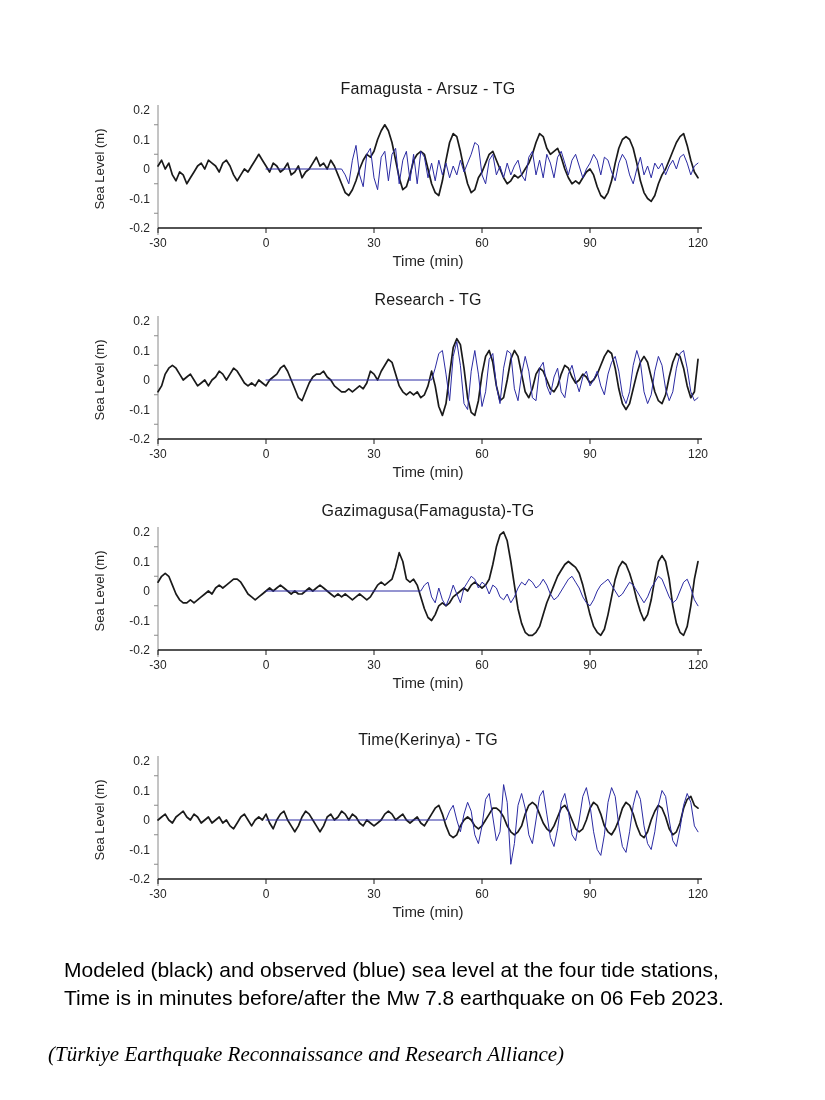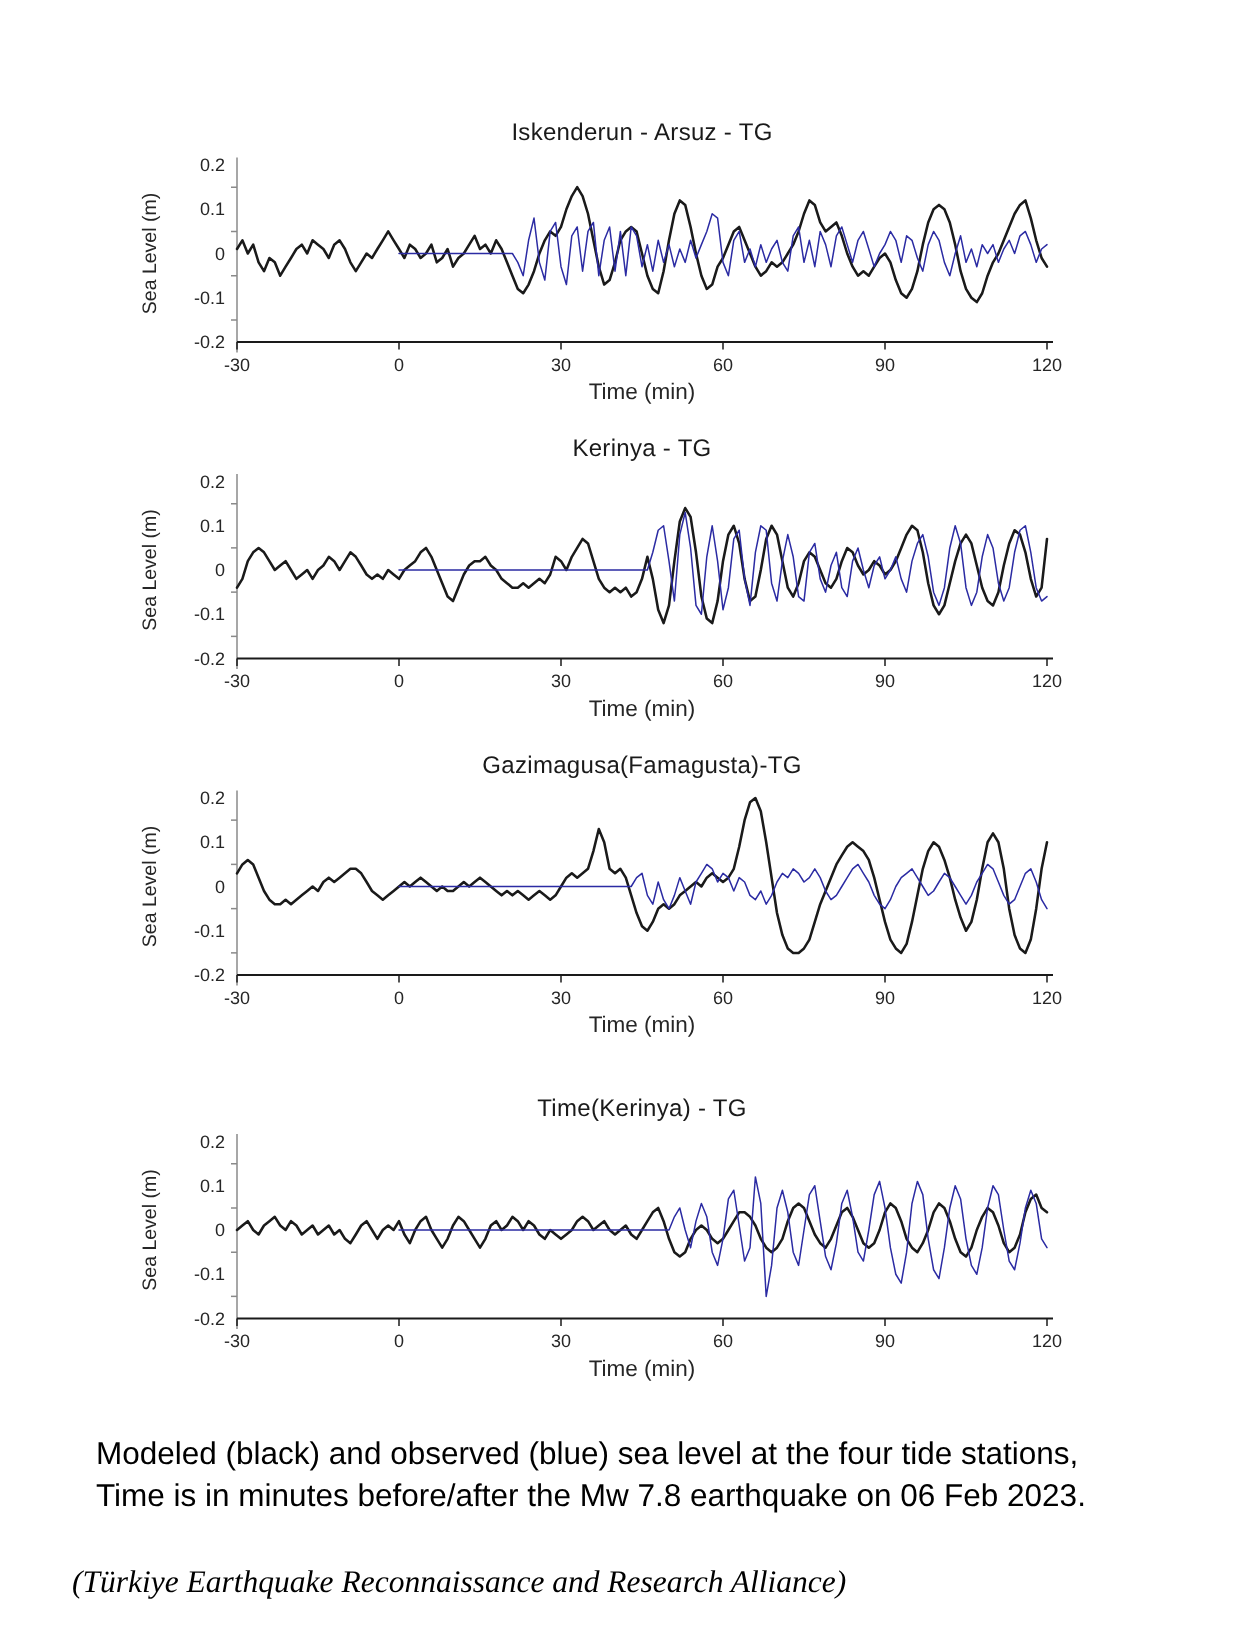--- a/index.html
+++ b/index.html
@@ -46,21 +46,21 @@
         <text x="394" y="173" text-anchor="middle" font-size="12">60</text>
         <line x1="502" y1="154" x2="502" y2="159" stroke="#1a1a1a" stroke-width="1"></line>
         <text x="502" y="173" text-anchor="middle" font-size="12">90</text>
         <line x1="610" y1="154" x2="610" y2="159" stroke="#1a1a1a" stroke-width="1"></line>
         <text x="610" y="173" text-anchor="middle" font-size="12">120</text>
         <text x="340" y="192" text-anchor="middle" font-size="15" fill="#1a1a1a">Time (min)</text>
         <text x="16" y="95" text-anchor="middle" font-size="13" fill="#1a1a1a" transform="rotate(-90 16 95)">Sea Level (m)</text>
         <polyline points="70.0,92.0 73.6,86.2 77.2,95.0 80.8,89.1 84.4,100.9 88.0,106.8 91.6,98.0 95.2,100.9 98.8,109.8 102.4,103.8 106.0,98.0 109.6,92.0 113.2,89.1 116.8,95.0 120.4,86.2 124.0,89.1 127.6,92.0 131.2,98.0 134.8,89.1 138.4,86.2 142.0,92.0 145.6,100.9 149.2,106.8 152.8,100.9 156.4,95.0 160.0,98.0 163.6,92.0 167.2,86.2 170.8,80.3 174.4,86.2 178.0,92.0 181.6,98.0 185.2,89.1 188.8,92.0 192.4,98.0 196.0,95.0 199.6,89.1 203.2,100.9 206.8,98.0 210.4,92.0 214.0,103.8 217.6,98.0 221.2,95.0 224.8,89.1 228.4,83.2 232.0,92.0 235.6,89.1 239.2,95.0 242.8,86.2 246.4,92.0 250.0,100.9 253.6,109.8 257.2,118.6 260.8,121.5 264.4,115.7 268.0,106.8 271.6,95.0 275.2,86.2 278.8,80.3 282.4,83.2 286.0,77.3 289.6,65.5 293.2,56.7 296.8,50.8 300.4,56.7 304.0,68.5 307.6,86.2 311.2,103.8 314.8,115.7 318.4,112.7 322.0,100.9 325.6,86.2 329.2,80.3 332.8,77.3 336.4,80.3 340.0,95.0 343.6,109.8 347.2,118.6 350.8,121.5 354.4,106.8 358.0,86.2 361.6,68.5 365.2,59.6 368.8,62.6 372.4,77.3 376.0,95.0 379.6,109.8 383.2,118.6 386.8,115.7 390.4,103.8 394.0,98.0 397.6,89.1 401.2,80.3 404.8,77.3 408.4,86.2 412.0,95.0 415.6,103.8 419.2,109.8 422.8,106.8 426.4,100.9 430.0,103.8 433.6,100.9 437.2,95.0 440.8,89.1 444.4,80.3 448.0,68.5 451.6,59.6 455.2,62.6 458.8,74.3 462.4,80.3 466.0,77.3 469.6,74.3 473.2,83.2 476.8,95.0 480.4,103.8 484.0,109.8 487.6,106.8 491.2,109.8 494.8,103.8 498.4,98.0 502.0,95.0 505.6,100.9 509.2,112.7 512.8,121.5 516.4,124.5 520.0,118.6 523.6,106.8 527.2,89.1 530.8,74.3 534.4,65.5 538.0,62.6 541.6,65.5 545.2,74.3 548.8,89.1 552.4,106.8 556.0,118.6 559.6,124.5 563.2,127.4 566.8,121.5 570.4,109.8 574.0,100.9 577.6,95.0 581.2,86.2 584.8,77.3 588.4,68.5 592.0,62.6 595.6,59.6 599.2,71.4 602.8,86.2 606.4,98.0 610.0,103.8" fill="none" stroke="#1a1a1a" stroke-width="1.7" stroke-linejoin="round" stroke-linecap="round"></polyline>
         <polyline points="178.0,95.0 253.6,95.0 257.2,100.9 260.8,109.8 264.4,86.2 268.0,71.4 271.6,100.9 275.2,112.7 278.8,80.3 282.4,74.3 286.0,103.8 289.6,115.7 293.2,83.2 296.8,77.3 300.4,106.8 304.0,80.3 307.6,74.3 311.2,109.8 314.8,86.2 318.4,77.3 322.0,106.8 325.6,80.3 329.2,109.8 332.8,77.3 336.4,83.2 340.0,103.8 343.6,89.1 347.2,106.8 350.8,86.2 354.4,100.9 358.0,89.1 361.6,103.8 365.2,92.0 368.8,100.9 372.4,86.2 376.0,98.0 379.6,89.1 383.2,80.3 386.8,68.5 390.4,71.4 394.0,100.9 397.6,109.8 401.2,86.2 404.8,80.3 408.4,100.9 412.0,92.0 415.6,103.8 419.2,89.1 422.8,100.9 426.4,92.0 430.0,86.2 433.6,100.9 437.2,106.8 440.8,83.2 444.4,77.3 448.0,100.9 451.6,86.2 455.2,103.8 458.8,80.3 462.4,89.1 466.0,103.8 469.6,83.2 473.2,77.3 476.8,89.1 480.4,100.9 484.0,86.2 487.6,80.3 491.2,92.0 494.8,103.8 498.4,95.0 502.0,89.1 505.6,80.3 509.2,86.2 512.8,100.9 516.4,83.2 520.0,86.2 523.6,98.0 527.2,106.8 530.8,89.1 534.4,80.3 538.0,86.2 541.6,100.9 545.2,109.8 548.8,95.0 552.4,83.2 556.0,100.9 559.6,92.0 563.2,103.8 566.8,89.1 570.4,95.0 574.0,89.1 577.6,100.9 581.2,92.0 584.8,86.2 588.4,95.0 592.0,83.2 595.6,80.3 599.2,89.1 602.8,100.9 606.4,92.0 610.0,89.1" fill="none" stroke="#2b2ba3" stroke-width="1" stroke-linejoin="round" stroke-linecap="round"></polyline>
       </svg>
-    <div class="chart-title">Iskenderun - Arsuz - TG</div>
+    <div class="chart-title">Famagusta - Arsuz - TG</div>
   </div>
 
   <div class="chart-block mt-mid">
     <svg class="chart-svg" width="740" height="205">
         <line x1="70" y1="31" x2="70" y2="161" stroke="#8a8a8a" stroke-width="1"></line>
         <line x1="66" y1="50.75000000000001" x2="70" y2="50.75000000000001" stroke="#8a8a8a" stroke-width="1"></line>
         <line x1="66" y1="80.25" x2="70" y2="80.25" stroke="#8a8a8a" stroke-width="1"></line>
         <line x1="66" y1="109.75" x2="70" y2="109.75" stroke="#8a8a8a" stroke-width="1"></line>
         <line x1="66" y1="139.25" x2="70" y2="139.25" stroke="#8a8a8a" stroke-width="1"></line>
         <text x="62" y="40" text-anchor="end" font-size="12">0.2</text>
@@ -79,21 +79,21 @@
         <text x="394" y="173" text-anchor="middle" font-size="12">60</text>
         <line x1="502" y1="154" x2="502" y2="159" stroke="#1a1a1a" stroke-width="1"></line>
         <text x="502" y="173" text-anchor="middle" font-size="12">90</text>
         <line x1="610" y1="154" x2="610" y2="159" stroke="#1a1a1a" stroke-width="1"></line>
         <text x="610" y="173" text-anchor="middle" font-size="12">120</text>
         <text x="340" y="192" text-anchor="middle" font-size="15" fill="#1a1a1a">Time (min)</text>
         <text x="16" y="95" text-anchor="middle" font-size="13" fill="#1a1a1a" transform="rotate(-90 16 95)">Sea Level (m)</text>
         <polyline points="70.0,106.8 73.6,100.9 77.2,89.1 80.8,83.2 84.4,80.3 88.0,83.2 91.6,89.1 95.2,95.0 98.8,92.0 102.4,89.1 106.0,95.0 109.6,100.9 113.2,98.0 116.8,95.0 120.4,100.9 124.0,95.0 127.6,92.0 131.2,86.2 134.8,89.1 138.4,95.0 142.0,89.1 145.6,83.2 149.2,86.2 152.8,92.0 156.4,98.0 160.0,100.9 163.6,98.0 167.2,100.9 170.8,95.0 174.4,98.0 178.0,100.9 181.6,95.0 185.2,92.0 188.8,89.1 192.4,83.2 196.0,80.3 199.6,86.2 203.2,95.0 206.8,103.8 210.4,112.7 214.0,115.7 217.6,106.8 221.2,98.0 224.8,92.0 228.4,89.1 232.0,89.1 235.6,86.2 239.2,92.0 242.8,95.0 246.4,100.9 250.0,103.8 253.6,106.8 257.2,106.8 260.8,103.8 264.4,106.8 268.0,103.8 271.6,100.9 275.2,103.8 278.8,98.0 282.4,86.2 286.0,89.1 289.6,95.0 293.2,86.2 296.8,80.3 300.4,74.3 304.0,77.3 307.6,89.1 311.2,100.9 314.8,106.8 318.4,109.8 322.0,106.8 325.6,109.8 329.2,106.8 332.8,112.7 336.4,109.8 340.0,100.9 343.6,86.2 347.2,100.9 350.8,121.5 354.4,130.4 358.0,118.6 361.6,89.1 365.2,62.6 368.8,53.7 372.4,59.6 376.0,83.2 379.6,112.7 383.2,127.4 386.8,130.4 390.4,115.7 394.0,89.1 397.6,71.4 401.2,65.5 404.8,77.3 408.4,100.9 412.0,115.7 415.6,112.7 419.2,95.0 422.8,74.3 426.4,65.5 430.0,71.4 433.6,89.1 437.2,106.8 440.8,112.7 444.4,103.8 448.0,89.1 451.6,83.2 455.2,86.2 458.8,95.0 462.4,103.8 466.0,106.8 469.6,100.9 473.2,89.1 476.8,80.3 480.4,83.2 484.0,92.0 487.6,98.0 491.2,95.0 494.8,89.1 498.4,92.0 502.0,98.0 505.6,95.0 509.2,89.1 512.8,80.3 516.4,71.4 520.0,65.5 523.6,68.5 527.2,83.2 530.8,103.8 534.4,118.6 538.0,124.5 541.6,118.6 545.2,103.8 548.8,89.1 552.4,77.3 556.0,71.4 559.6,77.3 563.2,92.0 566.8,106.8 570.4,115.7 574.0,118.6 577.6,109.8 581.2,92.0 584.8,77.3 588.4,68.5 592.0,71.4 595.6,83.2 599.2,100.9 602.8,112.7 606.4,106.8 610.0,74.3" fill="none" stroke="#1a1a1a" stroke-width="1.7" stroke-linejoin="round" stroke-linecap="round"></polyline>
         <polyline points="178.0,95.0 343.6,95.0 347.2,83.2 350.8,68.5 354.4,65.5 358.0,89.1 361.6,115.7 365.2,71.4 368.8,56.7 372.4,80.3 376.0,118.6 379.6,124.5 383.2,86.2 386.8,65.5 390.4,89.1 394.0,121.5 397.6,106.8 401.2,74.3 404.8,68.5 408.4,100.9 412.0,118.6 415.6,83.2 419.2,65.5 422.8,68.5 426.4,103.8 430.0,115.7 433.6,89.1 437.2,71.4 440.8,86.2 444.4,112.7 448.0,115.7 451.6,83.2 455.2,77.3 458.8,100.9 462.4,109.8 466.0,92.0 469.6,83.2 473.2,106.8 476.8,112.7 480.4,89.1 484.0,80.3 487.6,95.0 491.2,106.8 494.8,92.0 498.4,86.2 502.0,100.9 505.6,95.0 509.2,86.2 512.8,100.9 516.4,109.8 520.0,89.1 523.6,77.3 527.2,71.4 530.8,86.2 534.4,109.8 538.0,118.6 541.6,106.8 545.2,80.3 548.8,65.5 552.4,77.3 556.0,106.8 559.6,118.6 563.2,109.8 566.8,86.2 570.4,71.4 574.0,80.3 577.6,103.8 581.2,115.7 584.8,106.8 588.4,83.2 592.0,68.5 595.6,65.5 599.2,83.2 602.8,106.8 606.4,115.7 610.0,112.7" fill="none" stroke="#2b2ba3" stroke-width="1" stroke-linejoin="round" stroke-linecap="round"></polyline>
       </svg>
-    <div class="chart-title">Kerinya - TG</div>
+    <div class="chart-title">Research - TG</div>
   </div>
 
   <div class="chart-block mt-mid">
     <svg class="chart-svg" width="740" height="205">
         <line x1="70" y1="31" x2="70" y2="161" stroke="#8a8a8a" stroke-width="1"></line>
         <line x1="66" y1="50.75000000000001" x2="70" y2="50.75000000000001" stroke="#8a8a8a" stroke-width="1"></line>
         <line x1="66" y1="80.25" x2="70" y2="80.25" stroke="#8a8a8a" stroke-width="1"></line>
         <line x1="66" y1="109.75" x2="70" y2="109.75" stroke="#8a8a8a" stroke-width="1"></line>
         <line x1="66" y1="139.25" x2="70" y2="139.25" stroke="#8a8a8a" stroke-width="1"></line>
         <text x="62" y="40" text-anchor="end" font-size="12">0.2</text>

